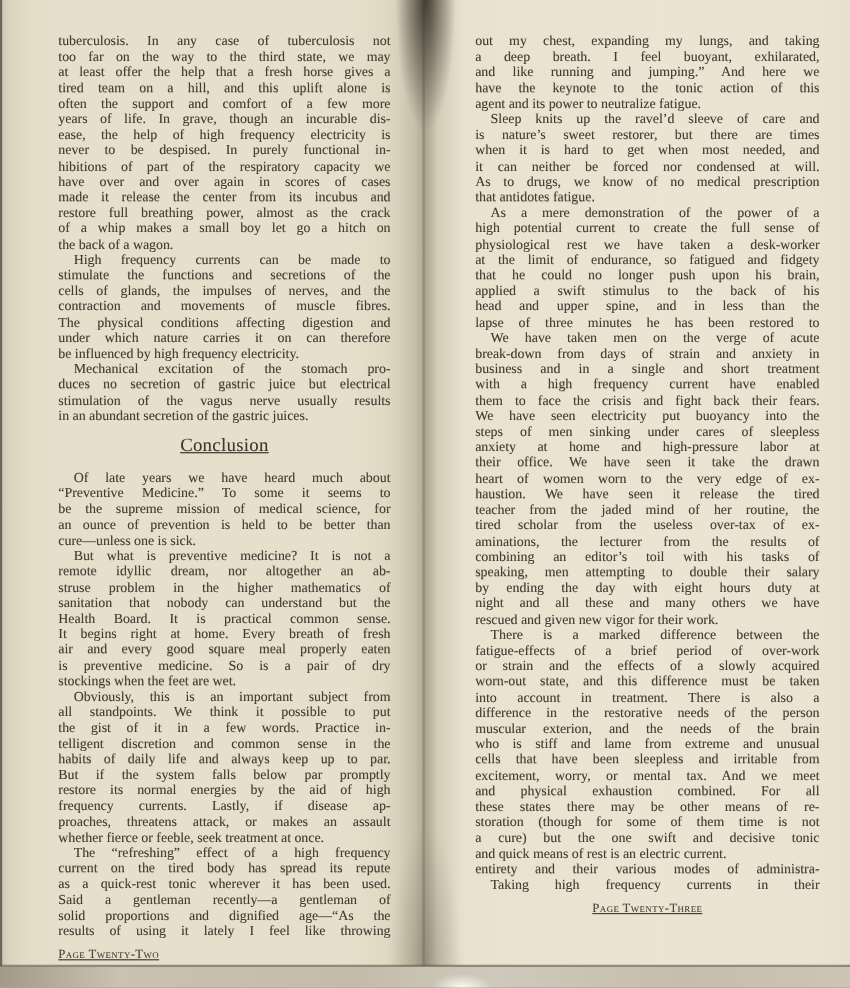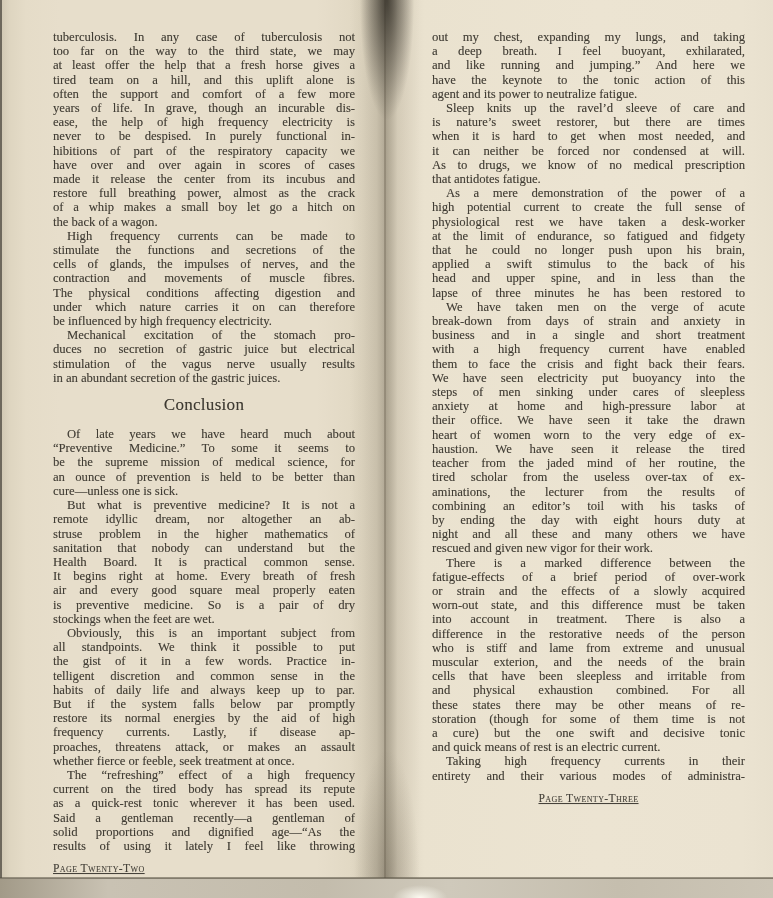--- a/index.html
+++ b/index.html
@@ -57,20 +57,21 @@
     text-align:justify; text-align-last:justify; -moz-text-align-last:justify;
     text-shadow:0.2px 0.2px 0 rgba(65,60,50,0.35);
     white-space:normal;
   }
   .tline.para-end { text-align-last:left; -moz-text-align-last:left; }
   .tline.indent { text-indent:14px; }
   .heading {
     text-align:center; font-size:17px; line-height:20px;
     margin:10px 0 12px 0; color:#3d3931; letter-spacing:0.3px;
     text-shadow:0.2px 0.2px 0 rgba(65,60,50,0.35);
+    text-decoration:underline;
   }
   .page-footer {
     font-variant:small-caps; font-size:11.5px; letter-spacing:0.4px;
     color:#46423a; margin-top:9px;
     text-shadow:0.2px 0.2px 0 rgba(70,66,58,0.3);
     text-decoration:underline;
   }
   .page.right .page-footer { text-align:center; }
 </style>
 </head>
@@ -190,43 +191,45 @@
           <div class="tline">We have seen electricity put buoyancy into the</div>
           <div class="tline">steps of men sinking under cares of sleepless</div>
           <div class="tline">anxiety at home and high-pressure labor at</div>
           <div class="tline">their office.  We have seen it take the drawn</div>
           <div class="tline">heart of women worn to the very edge of ex-</div>
           <div class="tline">haustion.  We have seen it release the tired</div>
           <div class="tline">teacher from the jaded mind of her routine, the</div>
           <div class="tline">tired scholar from the useless over-tax of ex-</div>
           <div class="tline">aminations, the lecturer from the results of</div>
           <div class="tline">combining an editor’s toil with his tasks of</div>
+          <div class="tline">speaking, men attempting to double their salary</div>
           <div class="tline">by ending the day with eight hours duty at</div>
           <div class="tline">night and all these and many others we have</div>
           <div class="tline para-end">rescued and given new vigor for their work.</div>
         </div>
         <div>
           <div class="tline indent">There is a marked difference between the</div>
           <div class="tline">fatigue-effects of a brief period of over-work</div>
           <div class="tline">or strain and the effects of a slowly acquired</div>
           <div class="tline">worn-out state, and this difference must be taken</div>
           <div class="tline">into account in treatment.  There is also a</div>
           <div class="tline">difference in the restorative needs of the person</div>
+          <div class="tline">muscular exterion, and the needs of the brain</div>
           <div class="tline">who is stiff and lame from extreme and unusual</div>
-          <div class="tline">muscular exterion, and the needs of the brain</div>
           <div class="tline">cells that have been sleepless and irritable from</div>
+          <div class="tline">excitement, worry, or mental tax.  And we meet</div>
           <div class="tline">and physical exhaustion combined.  For all</div>
           <div class="tline">these states there may be other means of re-</div>
           <div class="tline">storation (though for some of them time is not</div>
           <div class="tline">a cure) but the one swift and decisive tonic</div>
           <div class="tline para-end">and quick means of rest is an electric current.</div>
         </div>
         <div>
+          <div class="tline">entirety and their various modes of administra-</div>
           <div class="tline indent">Taking high frequency currents in their</div>
-          <div class="tline">entirety and their various modes of administra-</div>
         </div>
         <div class="page-footer">Page Twenty-Three</div>
       </div>
   </div>
 
   <div class="left-edge-line"></div>
   <div class="gutter-band"></div>
   <div class="gutter-crease"></div>
   <div class="gutter-top-shadow"></div>
   <div class="gutter-bottom-shadow"></div>

